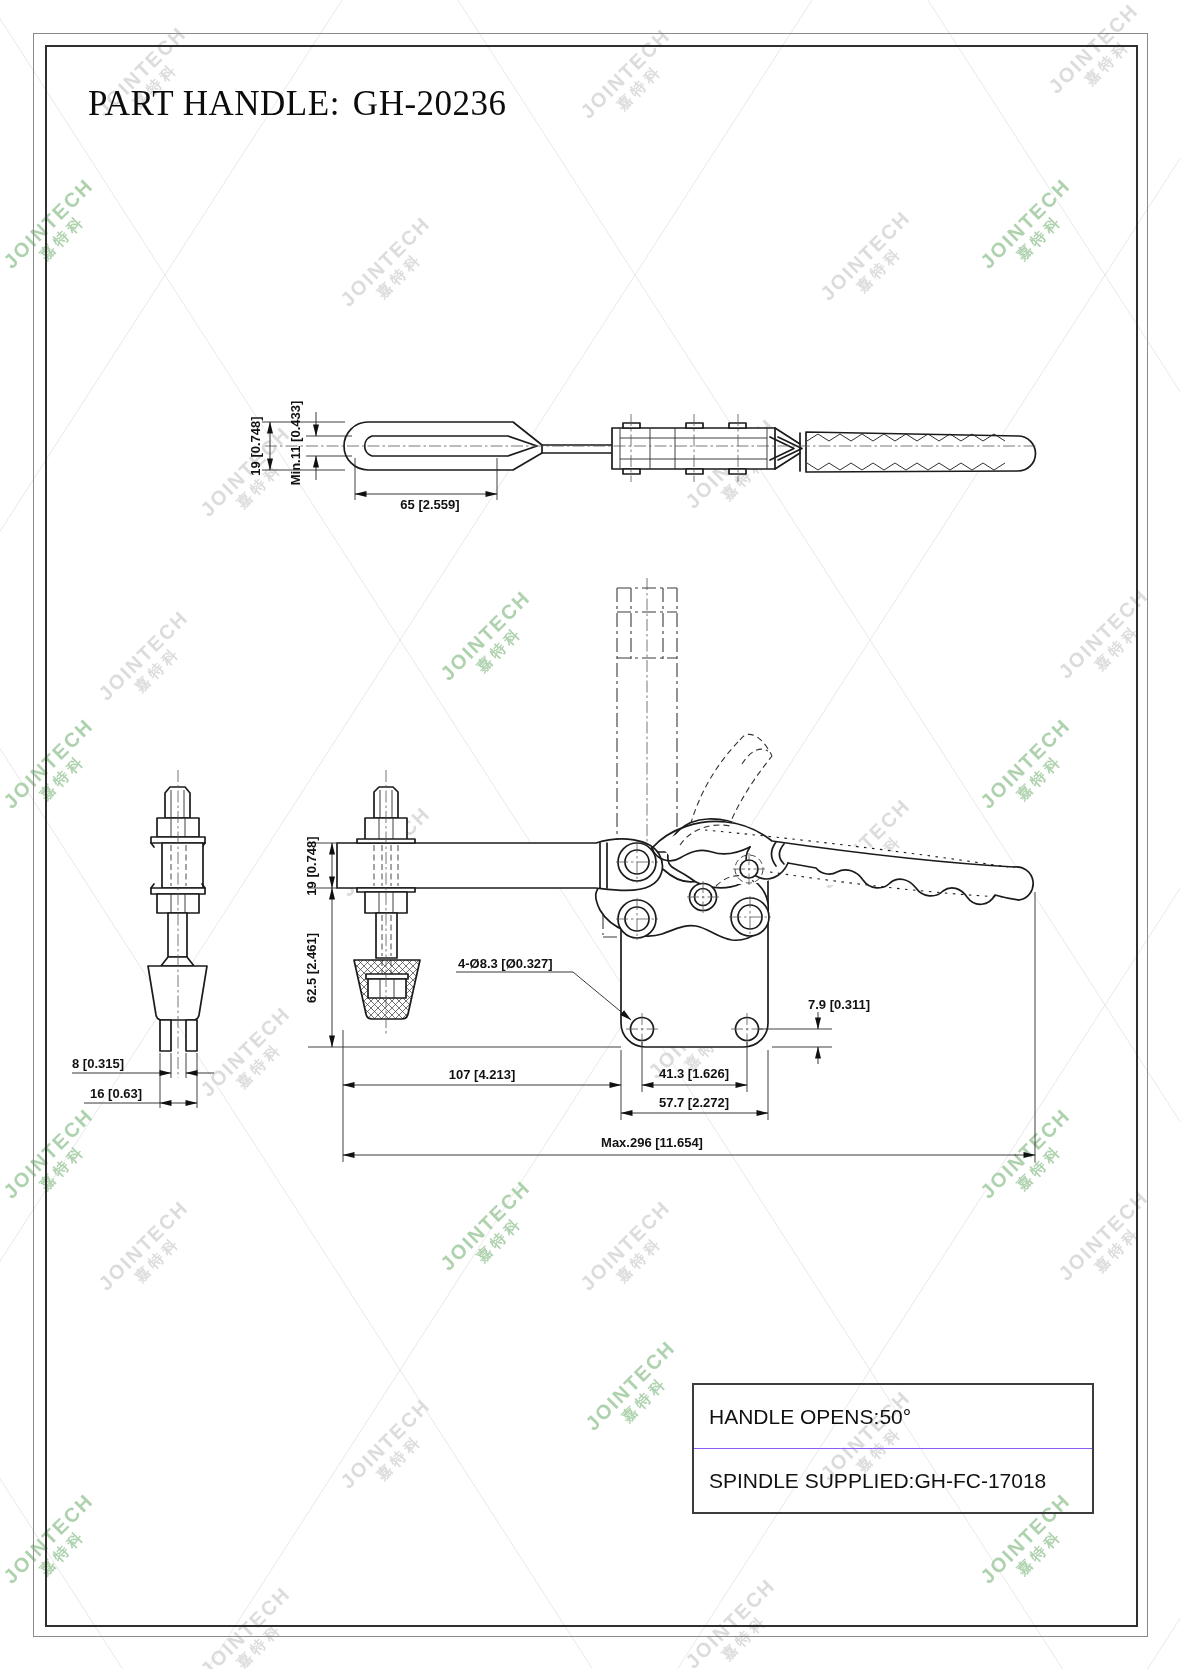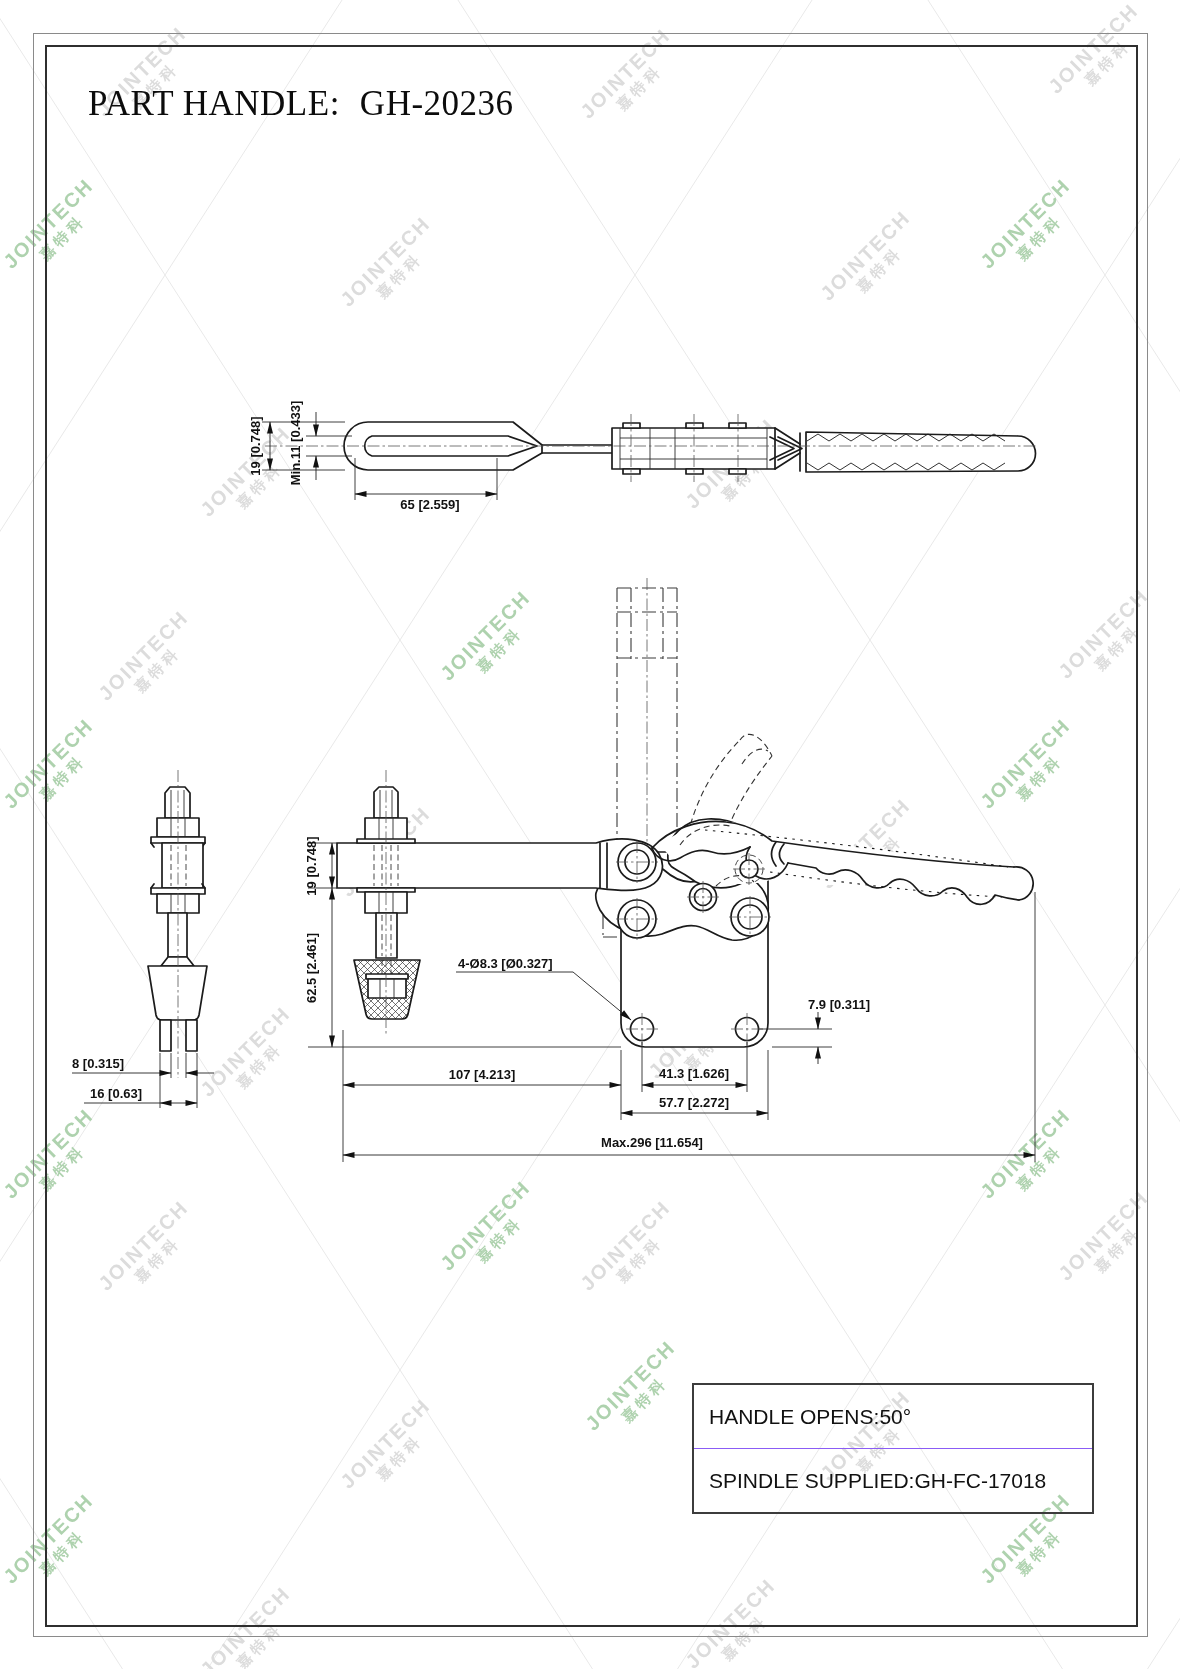--- a/index.html
+++ b/index.html
@@ -10,21 +10,21 @@
   .wm-layer{position:absolute;left:0;top:0;width:100%;height:100%;z-index:1;pointer-events:none;}
   .wm{position:absolute;transform:translate(-50%,-50%) rotate(-45deg);white-space:nowrap;line-height:1;}
   .wm .wm-latin{font:700 20px "Liberation Sans",sans-serif;letter-spacing:2px;display:block;}
   .wm .wm-cjk{font:700 15px "DejaVu Sans",sans-serif;letter-spacing:4px;display:block;margin:-1px 0 0 30px;}
   .frame-outer{position:absolute;left:33px;top:33px;width:1113px;height:1602px;
                border:1px solid #8a8a8a;z-index:2;pointer-events:none;}
   .frame-inner{position:absolute;left:45px;top:45px;width:1089px;height:1578px;
                border:2px solid #2f2f2f;z-index:2;pointer-events:none;}
   .title{position:absolute;left:88px;top:84px;z-index:4;color:#0c0c0c;
          font-family:"Liberation Serif",serif;font-size:35px;letter-spacing:0.5px;}
-  .title .num{margin-left:20px;}
+  .title .num{margin-left:13px;}
   .drawing{position:absolute;left:0;top:0;z-index:3;}
   
   .obj{fill:none;stroke:#1b1b1b;stroke-width:1.7;stroke-linejoin:round;stroke-linecap:round;}
   .objf{fill:#ffffff;stroke:#1b1b1b;stroke-width:1.7;stroke-linejoin:round;}
   .thin{fill:none;stroke:#2b2b2b;stroke-width:0.9;}
   .dim{fill:none;stroke:#222;stroke-width:0.9;}
   .cl{fill:none;stroke:#555;stroke-width:0.8;stroke-dasharray:12 3 2.5 3;}
   .hid{fill:none;stroke:#333;stroke-width:0.9;stroke-dasharray:6 3.5;}
   .ph{fill:none;stroke:#333;stroke-width:1.1;stroke-dasharray:6 4;}
   .phc{fill:none;stroke:#3a3a3a;stroke-width:1.1;stroke-dasharray:14 4 3 4;}

